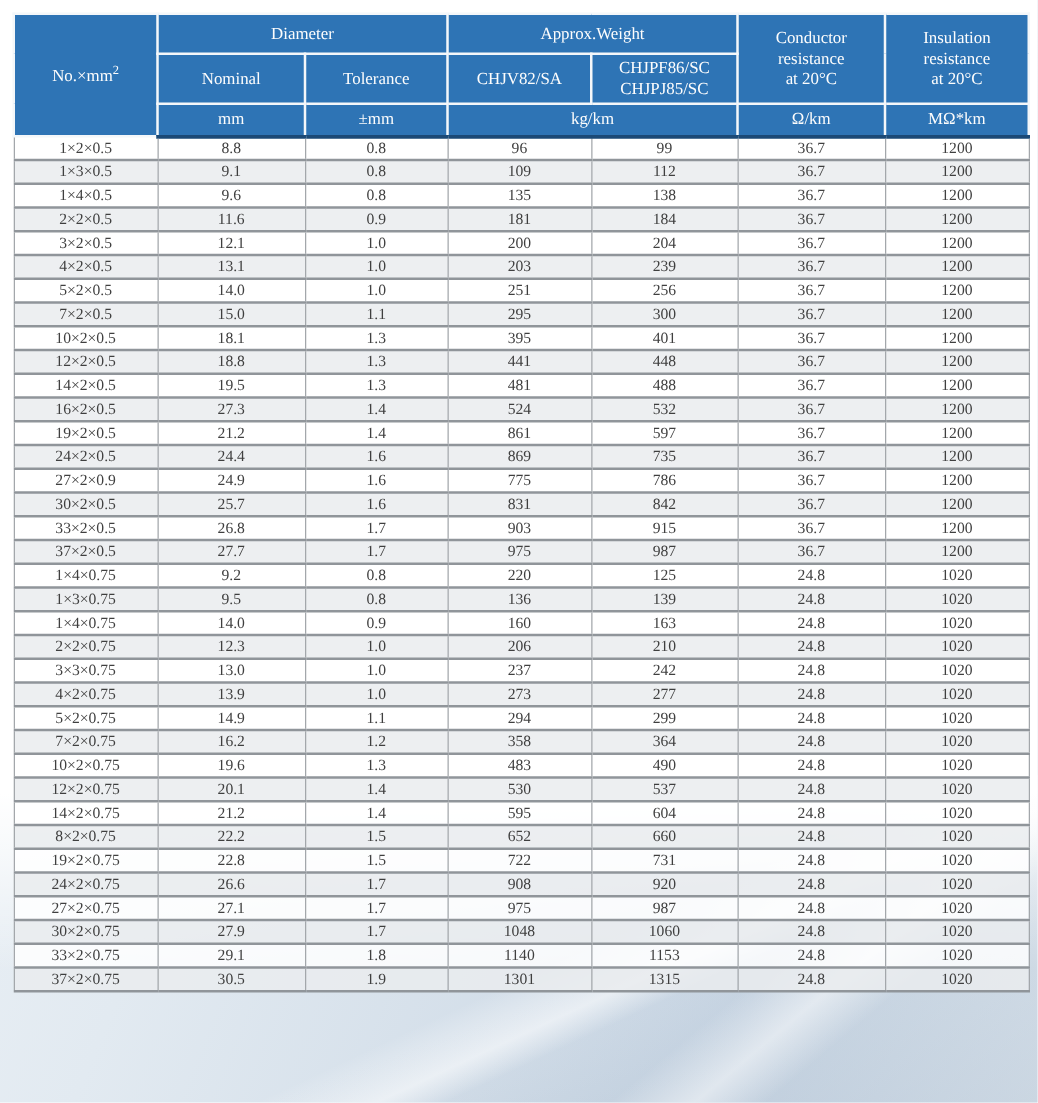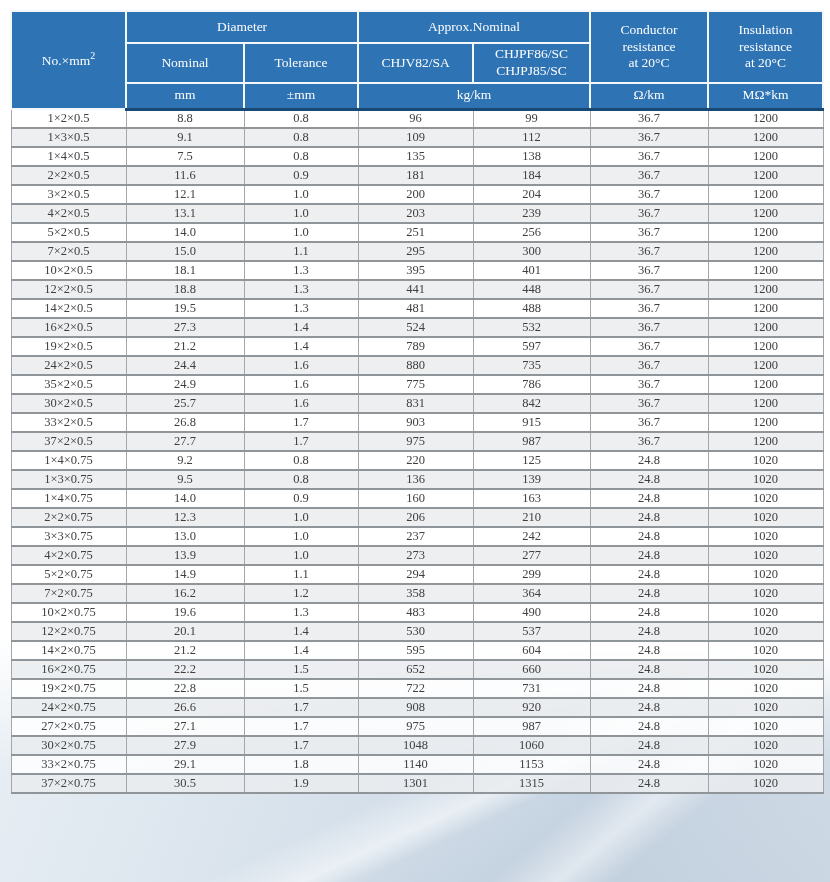--- a/index.html
+++ b/index.html
@@ -82,21 +82,21 @@
       <col class="c-w2">
       <col class="c-cr">
       <col class="c-ir">
   </colgroup>
   <thead>
     <tr class="h-top">
       <th rowspan="3">
         <span>No.×mm</span><sup>2</sup>
       </th>
       <th colspan="2">Diameter</th>
-      <th colspan="2">Approx.Nominal</th>
+      <th colspan="2">Approx.Weight</th>
       <th rowspan="2">
         <span class="hdr-line">Conductor</span>
         <span class="hdr-line">resistance</span>
         <span class="hdr-line">at 20°C</span>
       </th>
       <th rowspan="2">
         <span class="hdr-line">Insulation</span>
         <span class="hdr-line">resistance</span>
         <span class="hdr-line">at 20°C</span>
       </th>
@@ -132,21 +132,21 @@
         <td>1×3×0.5</td>
         <td>9.1</td>
         <td>0.8</td>
         <td>109</td>
         <td>112</td>
         <td>36.7</td>
         <td>1200</td>
       </tr>
       <tr>
         <td>1×4×0.5</td>
-        <td>7.5</td>
+        <td>9.6</td>
         <td>0.8</td>
         <td>135</td>
         <td>138</td>
         <td>36.7</td>
         <td>1200</td>
       </tr>
       <tr class="stripe">
         <td>2×2×0.5</td>
         <td>11.6</td>
         <td>0.9</td>
@@ -224,36 +224,36 @@
         <td>1.4</td>
         <td>524</td>
         <td>532</td>
         <td>36.7</td>
         <td>1200</td>
       </tr>
       <tr>
         <td>19×2×0.5</td>
         <td>21.2</td>
         <td>1.4</td>
-        <td>789</td>
+        <td>861</td>
         <td>597</td>
         <td>36.7</td>
         <td>1200</td>
       </tr>
       <tr class="stripe">
         <td>24×2×0.5</td>
         <td>24.4</td>
         <td>1.6</td>
-        <td>880</td>
+        <td>869</td>
         <td>735</td>
         <td>36.7</td>
         <td>1200</td>
       </tr>
       <tr>
-        <td>35×2×0.5</td>
+        <td>27×2×0.9</td>
         <td>24.9</td>
         <td>1.6</td>
         <td>775</td>
         <td>786</td>
         <td>36.7</td>
         <td>1200</td>
       </tr>
       <tr class="stripe">
         <td>30×2×0.5</td>
         <td>25.7</td>
@@ -374,21 +374,21 @@
       <tr>
         <td>14×2×0.75</td>
         <td>21.2</td>
         <td>1.4</td>
         <td>595</td>
         <td>604</td>
         <td>24.8</td>
         <td>1020</td>
       </tr>
       <tr class="stripe">
-        <td>16×2×0.75</td>
+        <td>8×2×0.75</td>
         <td>22.2</td>
         <td>1.5</td>
         <td>652</td>
         <td>660</td>
         <td>24.8</td>
         <td>1020</td>
       </tr>
       <tr>
         <td>19×2×0.75</td>
         <td>22.8</td>

